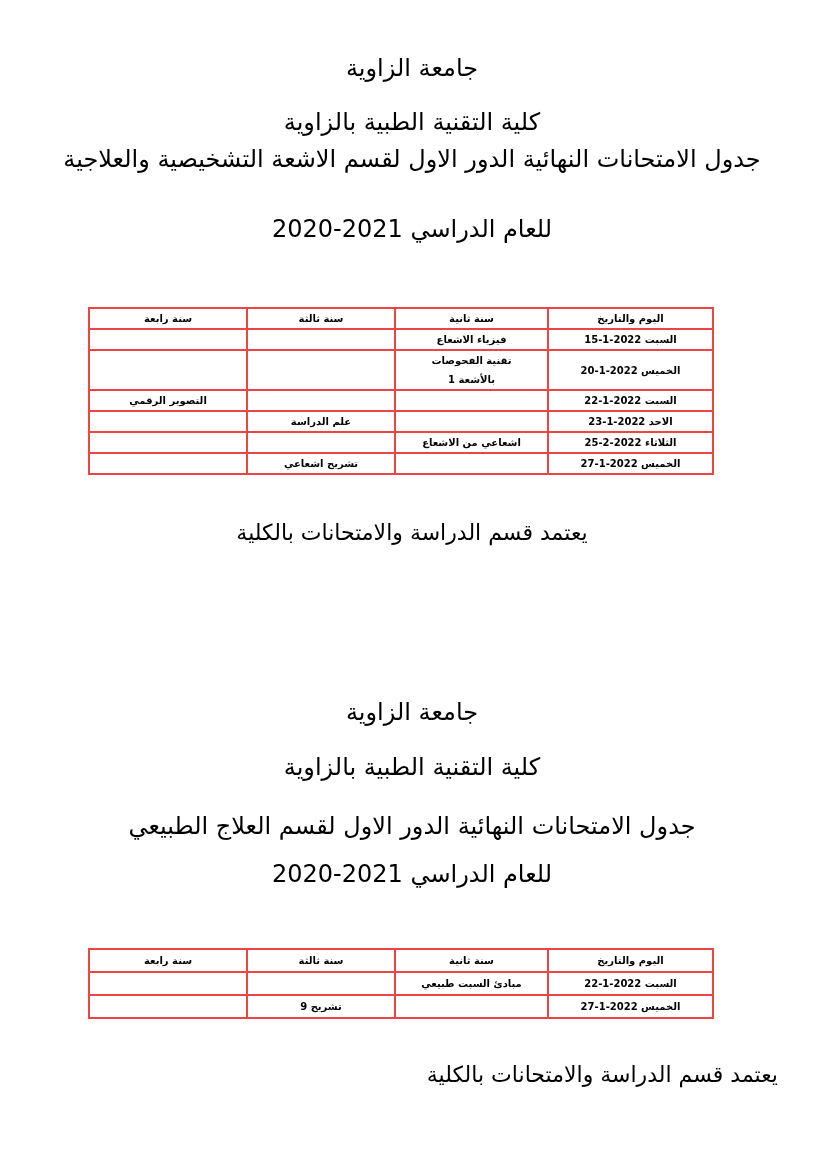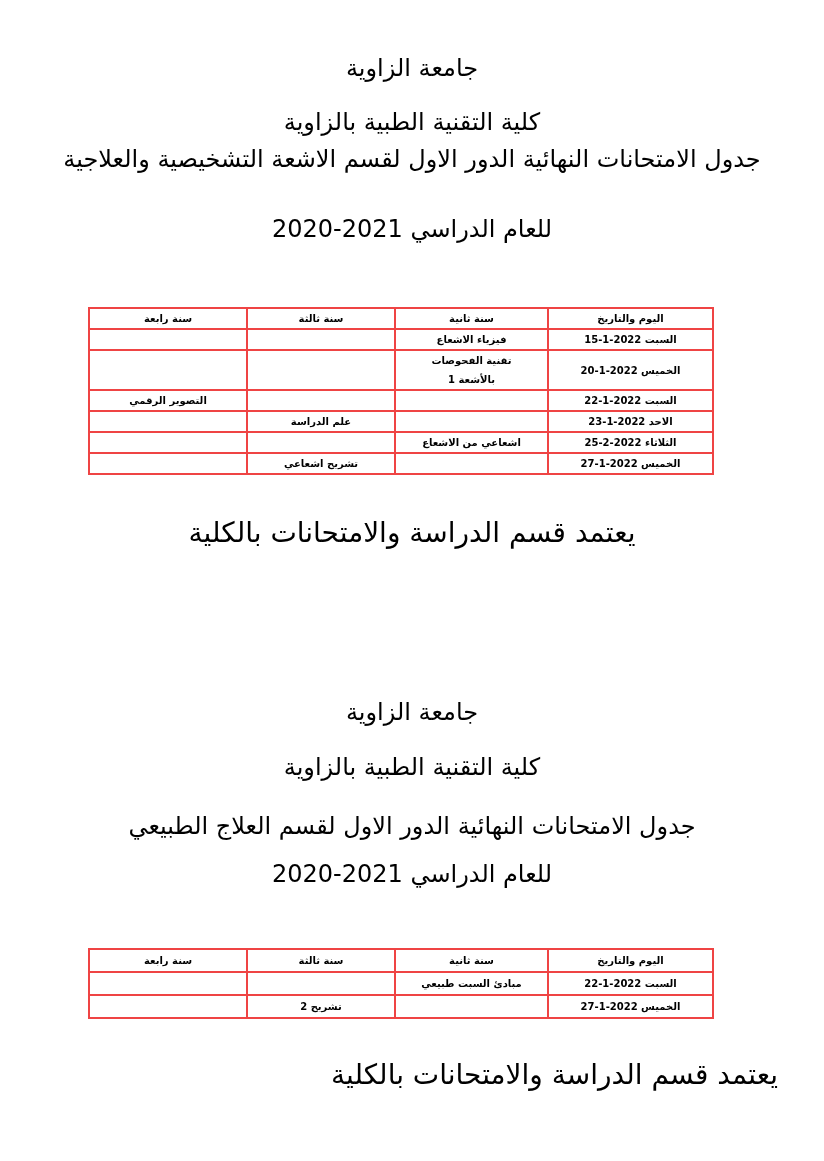--- a/index.html
+++ b/index.html
@@ -14,21 +14,21 @@
   }
   .abs { position:absolute; }
   .title-line {
     left:0; width:100%;
     text-align:center;
     font-size:24px;
     line-height:34px;
     white-space:nowrap;
   }
   .footer-line {
-    font-size:28px;
+    font-size:22px;
     line-height:38px;
     white-space:nowrap;
   }
   table.sched {
     border-collapse:collapse;
     table-layout:fixed;
     width:624px;
     background:#fff;
   }
   table.sched th, table.sched td {
@@ -137,19 +137,19 @@
   <tbody>
       <tr>
         <td class="c-date">السبت 2022-1-22</td>
         <td class="c-subj">مبادئ السبت طبيعي</td>
         <td class="c-subj"></td>
         <td class="c-subj"></td>
       </tr>
       <tr>
         <td class="c-date">الخميس 2022-1-27</td>
         <td class="c-subj"></td>
-        <td class="c-subj">تشريح 2</td>
+        <td class="c-subj">تشريح 9</td>
         <td class="c-subj"></td>
       </tr>
     </tbody>
 </table>
 
 <div class="abs footer-line" style="top:1056px;right:46px;text-align:right">يعتمد قسم الدراسة والامتحانات بالكلية</div>
 
 </body></html>

